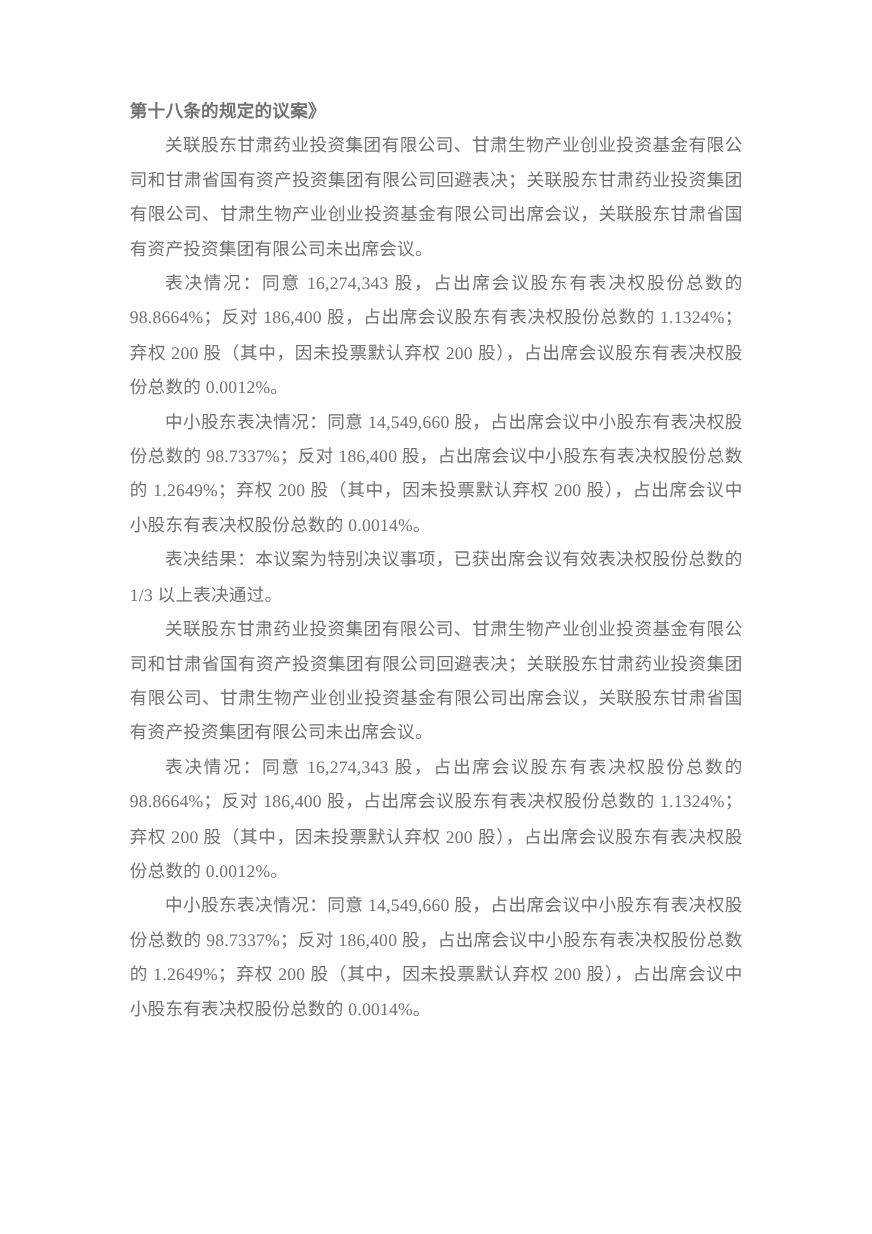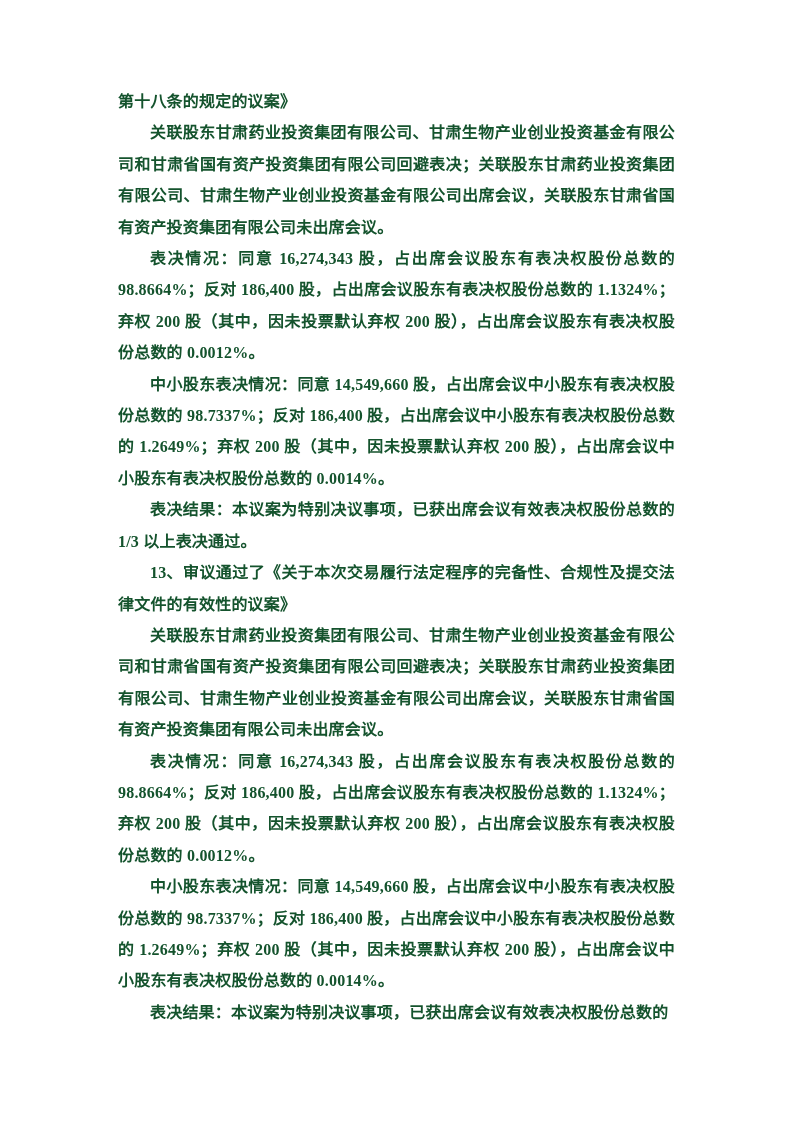--- a/index.html
+++ b/index.html
@@ -13,53 +13,51 @@
     height: 1122px;
     background: #ffffff;
     overflow: hidden;
     font-family: "Liberation Serif", "DejaVu Serif", serif;
   }
   .content {
     position: absolute;
     left: 118px;
     top: 86px;
     width: 557px;
-    color: #14532d;
+    color: #737373;
     font-size: 16px;
     line-height: 31.4px;
     text-align: justify;
     text-justify: inter-character;
     letter-spacing: 0.2px;
   }
   .content p {
     margin: 0;
     padding: 0;
   }
   p.para {
     text-indent: 2em;
-    font-weight: bold;
+    font-weight: normal;
   }
   p.head {
     text-indent: 2em;
     font-weight: bold;
   }
   p.head-cont {
     text-indent: 0;
     font-weight: bold;
   }
 </style>
 </head>
 <body>
 
 <div class="page">
   <div class="content">
     <p class="head-cont">第十八条的规定的议案》</p>
     <p class="para">关联股东甘肃药业投资集团有限公司、甘肃生物产业创业投资基金有限公司和甘肃省国有资产投资集团有限公司回避表决；关联股东甘肃药业投资集团有限公司、甘肃生物产业创业投资基金有限公司出席会议，关联股东甘肃省国有资产投资集团有限公司未出席会议。</p>
     <p class="para">表决情况：同意 16,274,343 股，占出席会议股东有表决权股份总数的 98.8664%；反对 186,400 股，占出席会议股东有表决权股份总数的 1.1324%；弃权 200 股（其中，因未投票默认弃权 200 股），占出席会议股东有表决权股份总数的 0.0012%。</p>
     <p class="para">中小股东表决情况：同意 14,549,660 股，占出席会议中小股东有表决权股份总数的 98.7337%；反对 186,400 股，占出席会议中小股东有表决权股份总数的 1.2649%；弃权 200 股（其中，因未投票默认弃权 200 股），占出席会议中小股东有表决权股份总数的 0.0014%。</p>
     <p class="para">表决结果：本议案为特别决议事项，已获出席会议有效表决权股份总数的 1/3 以上表决通过。</p>
-    <p class="head">13、审议通过了《关于本次交易履行法定程序的完备性、合规性及提交法律文件的有效性的议案》</p>
     <p class="para">关联股东甘肃药业投资集团有限公司、甘肃生物产业创业投资基金有限公司和甘肃省国有资产投资集团有限公司回避表决；关联股东甘肃药业投资集团有限公司、甘肃生物产业创业投资基金有限公司出席会议，关联股东甘肃省国有资产投资集团有限公司未出席会议。</p>
     <p class="para">表决情况：同意 16,274,343 股，占出席会议股东有表决权股份总数的 98.8664%；反对 186,400 股，占出席会议股东有表决权股份总数的 1.1324%；弃权 200 股（其中，因未投票默认弃权 200 股），占出席会议股东有表决权股份总数的 0.0012%。</p>
     <p class="para">中小股东表决情况：同意 14,549,660 股，占出席会议中小股东有表决权股份总数的 98.7337%；反对 186,400 股，占出席会议中小股东有表决权股份总数的 1.2649%；弃权 200 股（其中，因未投票默认弃权 200 股），占出席会议中小股东有表决权股份总数的 0.0014%。</p>
-    <p class="para">表决结果：本议案为特别决议事项，已获出席会议有效表决权股份总数的</p>
   </div>
 </div>
 
 </body></html>

